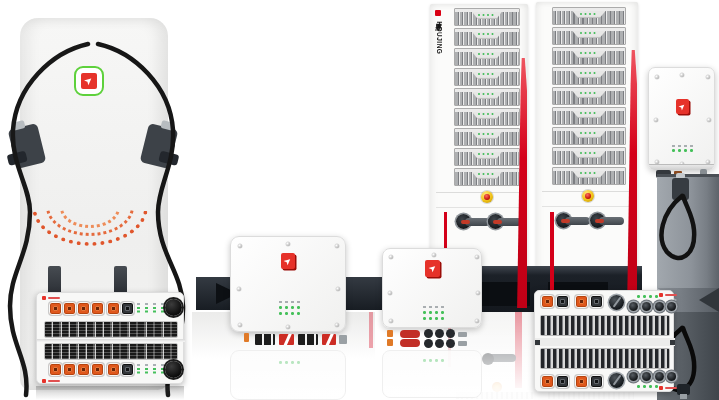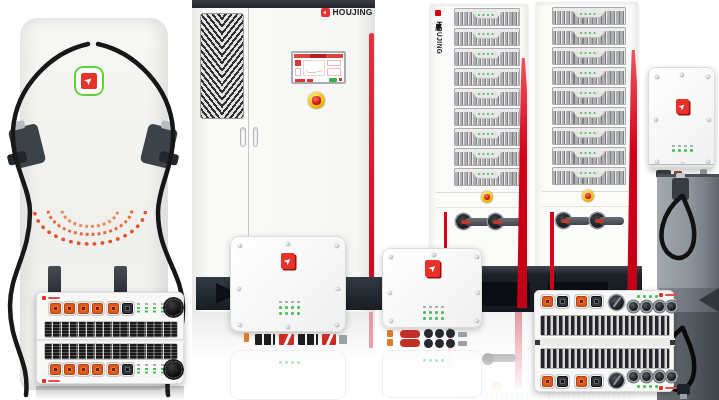--- a/index.html
+++ b/index.html
@@ -64,51 +64,20 @@
 .redslant::after{content:"";position:absolute;left:45%;top:-2px;width:3px;height:16px;background:#fff;transform:rotate(24deg)}
 .modbox{background:#f8f8f7;border:1px solid #ddd;border-radius:5px;box-shadow:0 2px 6px rgba(0,0,0,.28)}
 .slats{background:repeating-linear-gradient(90deg,#a9abad 0 2.5px,#e9e9e9 2.5px 5px)}
 .scr-box{border:1px solid #eeb9b9;background:#fff}
 </style>
 </head>
 <body>
 
 <div class="stage">
 
-  <div class="abs" style="left:192px;top:0;width:183px;height:338px">
-    <i style="left:0;top:0;width:183px;height:338px;background:linear-gradient(90deg,#e9e9e8,#fbfbfa 10%,#f6f6f5 90%,#e2e2e0)"></i>
-    <i style="left:0;top:0;width:183px;height:8px;background:linear-gradient(#3a3f46,#21252b)"></i>
-    <i class="herr" style="left:8px;top:13px;width:44px;height:106px"></i>
-    <i style="left:55.5px;top:8px;width:1.5px;height:330px;background:linear-gradient(90deg,#d2d2d1,#bcbcbb)"></i>
-    <i style="left:48px;top:127px;width:5.5px;height:20px;border-radius:3px;background:#fdfdfd;border:1px solid #b7b7b7;box-shadow:inset 0 1px 2px rgba(0,0,0,.25)"></i>
-    <i style="left:60.5px;top:127px;width:5.5px;height:20px;border-radius:3px;background:#fdfdfd;border:1px solid #b7b7b7;box-shadow:inset 0 1px 2px rgba(0,0,0,.25)"></i>
-    <div class="abs" style="left:129px;top:7px;display:flex;align-items:center;gap:2.5px">
-      <span class="logo-sq" style="width:9px;height:9px;font-size:5px;box-shadow:none">
-          <span class="gl">➤</span>
-        </span>
-      <span style="font-size:8.5px;font-weight:800;color:#222;letter-spacing:.2px">HOUJING</span>
-    </div>
-
-    <div class="abs" style="left:99px;top:51px;width:55px;height:33px;border:2px solid #a8acb0;border-radius:2px;background:#fff">
-      <i style="left:1px;top:1px;width:49px;height:4px;background:#d84444"></i>
-      <i style="left:17px;top:1px;width:16px;height:4px;background:#b22222"></i>
-      <i style="left:2px;top:7px;width:6px;height:6px;background:#e03330"></i>
-      <i class="scr-box" style="left:2px;top:15px;width:6px;height:8px"></i>
-      <i class="scr-box" style="left:10px;top:7px;width:22px;height:16px;border-color:#e8d8d8"></i>
-      <i style="left:12px;top:12px;width:18px;height:8px;border-bottom:1px solid #e5b6b6;border-radius:50%;transform:rotate(-6deg)"></i>
-      <i class="scr-box" style="left:34px;top:7px;width:14px;height:6px"></i>
-      <i class="scr-box" style="left:34px;top:15px;width:14px;height:8px"></i>
-      <i style="left:2px;top:26px;width:10px;height:3px;background:#d33"></i>
-      <i style="left:14px;top:26px;width:6px;height:3px;background:#d33"></i>
-      <i style="left:36px;top:25px;width:8px;height:4px;background:#35b054;border-radius:1px"></i>
-      <i style="left:46px;top:25px;width:3px;height:3px;background:#d33"></i>
-    </div>
-    <i class="estop" style="left:116px;top:92px;width:17px;height:17px"></i>
-    <i style="left:177px;top:33px;width:4.5px;height:252px;border-radius:3px 3px 0 0;background:linear-gradient(180deg,#e8303f,#c60b1e)"></i>
-  </div>
 
   <div class="abs rk-body" style="left:430px;top:4px;width:98px;height:306px">
     <div class="abs rk-label" style="left:3px;top:6px;width:10px">
       <span class="ic"></span>
       <span class="tx">厚景 HOUJING</span>
     </div>
     <div class="abs" style="left:24px;top:4px;width:66px;display:flex;flex-direction:column;gap:2.2px">
       <div class="rk-mod"></div>
       <div class="rk-mod"></div>
       <div class="rk-mod"></div>

